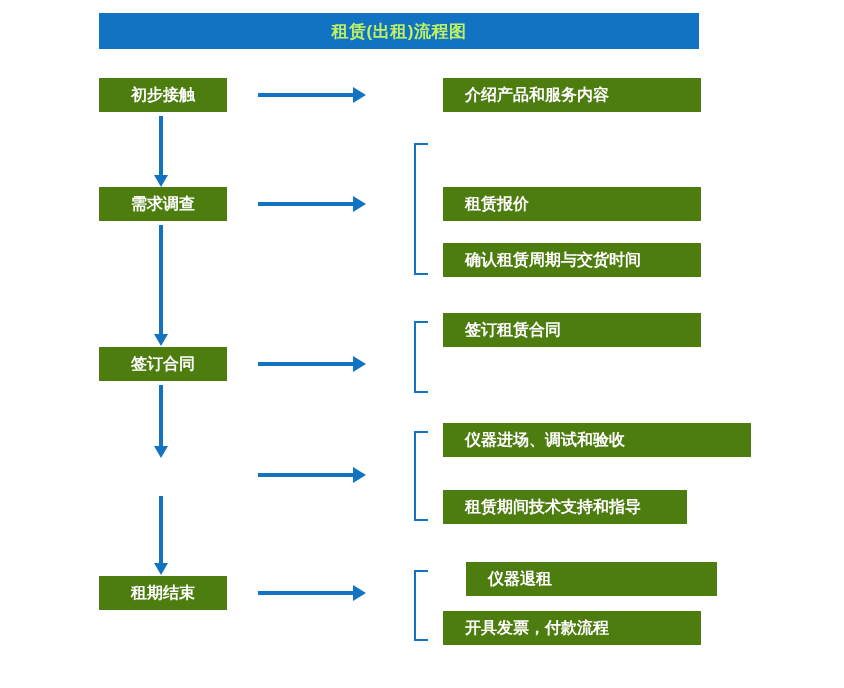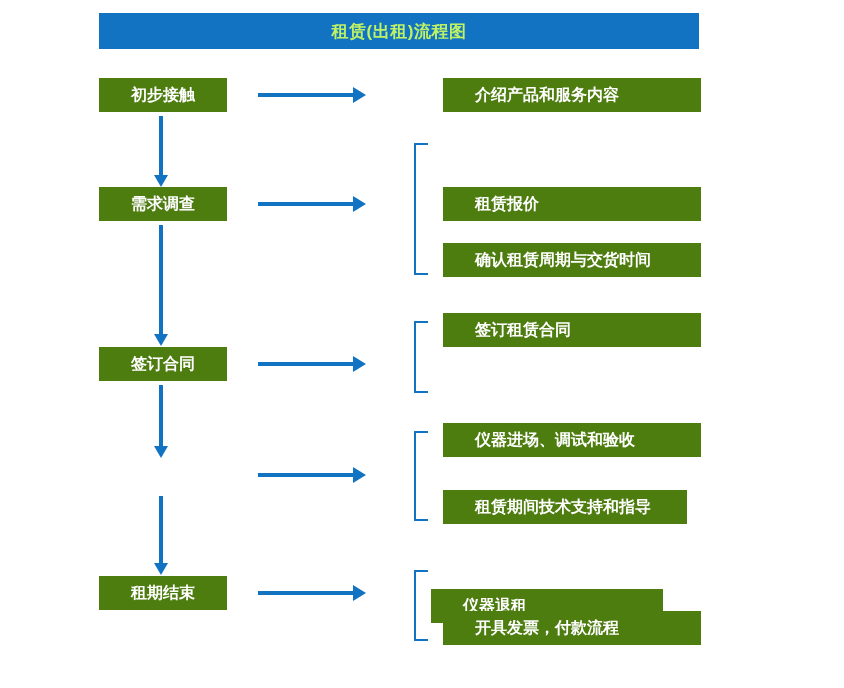--- a/index.html
+++ b/index.html
@@ -45,21 +45,21 @@
     align-items: center;
     box-sizing: border-box;
   }
   .node.left {
     width: 128px;
     height: 34px;
     justify-content: center;
   }
   .node.right {
     height: 34px;
-    padding-left: 32px;
+    padding-left: 22px;
     justify-content: flex-start;
   }
   
   .v-arrow {
     position: absolute;
     width: 4px;
     background: #1273C3;
   }
   .v-arrow::after {
     content: "";
@@ -122,24 +122,24 @@
 
   <div class="node left" style="left:99px; top:347px;">签订合同</div>
   <div class="h-arrow" style="left:258px; top:362px; width:96px;"></div>
   <div class="bracket" style="left:414px; top:321px; height:72px;"></div>
   <div class="node right" style="left:443px; top:313px; width:258px;">签订租赁合同</div>
 
   <div class="v-arrow" style="left:159px; top:385px; height:62px;"></div>
 
   <div class="h-arrow" style="left:258px; top:473px; width:96px;"></div>
   <div class="bracket" style="left:414px; top:431px; height:90px;"></div>
-  <div class="node right" style="left:443px; top:423px; width:258px;">仪器进场、调试和验收</div>
+  <div class="node right" style="left:443px; top:423px; width:308px;">仪器进场、调试和验收</div>
   <div class="node right" style="left:443px; top:490px; width:244px;">租赁期间技术支持和指导</div>
 
   <div class="v-arrow" style="left:159px; top:496px; height:68px;"></div>
 
   <div class="node left" style="left:99px; top:576px;">租期结束</div>
   <div class="h-arrow" style="left:258px; top:591px; width:96px;"></div>
   <div class="bracket" style="left:414px; top:570px; height:71px;"></div>
-  <div class="node right" style="left:431px; top:562px; width:232px;margin-top:27px;">仪器退租</div>
+  <div class="node right" style="left:466px; top:562px; width:251px;">仪器退租</div>
   <div class="node right" style="left:443px; top:611px; width:258px;">开具发票，付款流程</div>
 
 </div>
 
 </body></html>

